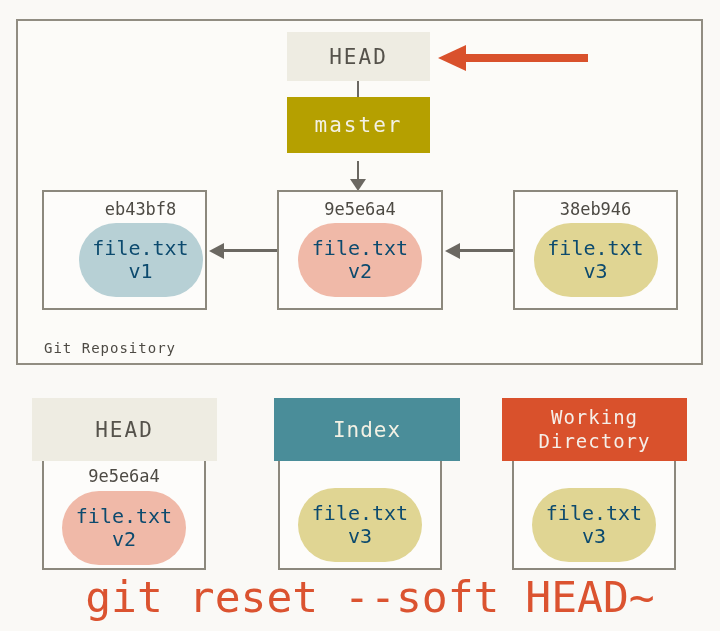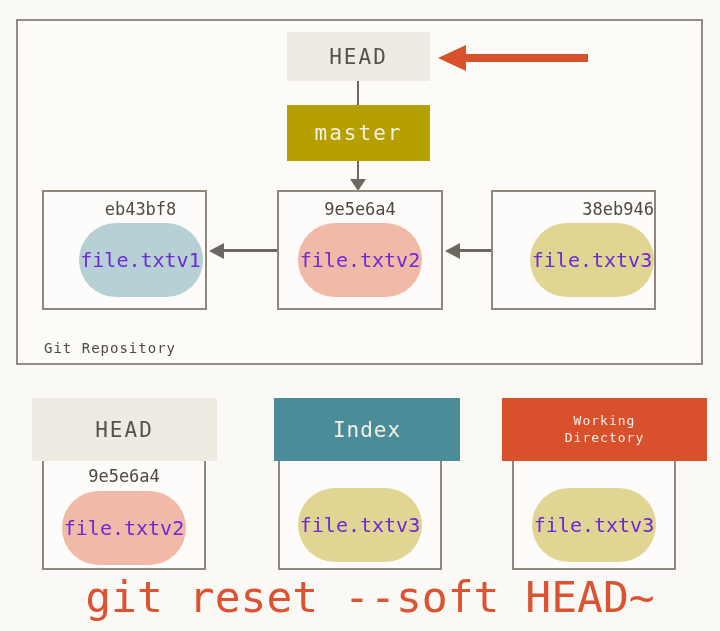--- a/index.html
+++ b/index.html
@@ -24,21 +24,21 @@
   
   .ref-box {
     position: absolute; display: flex; align-items: center; justify-content: center;
     font-size: 21px; letter-spacing: 2px;
   }
   .head-ref {
     left: 287px; top: 32px; width: 143px; height: 49px;
     background: #EEECE2; color: #55524B;
   }
   .master-ref {
-    left: 287px; top: 105px; width: 143px; height: 56px;
+    left: 287px; top: 97px; width: 143px; height: 56px;
     background: #B5A000; color: #F3F1E4;
   }
 
   
   .vline { position: absolute; background: #6B6862; width: 2px; }
   .head-master-line { left: 357px; top: 81px; height: 24px; }
   .master-commit-line { left: 357px; top: 161px; height: 19px; }
   .tri-down {
     position: absolute; left: 350px; top: 179px; width: 0; height: 0;
     border-left: 8px solid transparent; border-right: 8px solid transparent;
@@ -63,42 +63,42 @@
   }
 
   
   .commit-box {
     position: absolute; top: 190px; width: 165px; height: 120px;
     border: 2px solid #8C887D; background: #FDFCFA;
     display: flex; flex-direction: column; align-items: center;
   }
   .commit-1 { left: 42px; padding-left: 32px; }
   .commit-2 { left: 277px; width: 166px; }
-  .commit-3 { left: 491px; align-items: flex-end; }
+  .commit-3 { left: 513px; }
   .commit-hash { margin-top: 7px; font-size: 17px; color: #4D4A44; }
 
   .pill {
     width: 124px; height: 74px; border-radius: 37px;
-    display: flex; flex-direction: row; align-items: center; justify-content: center;
-    font-size: 20px; line-height: 1.15; color: #6d28d9; text-align: center;
+    display: flex; flex-direction: column; align-items: center; justify-content: center;
+    font-size: 20px; line-height: 1.15; color: #0c4a6e; text-align: center;
   }
   .commit-box .pill { margin-top: 4px; }
   .pill-blue   { background: #B7D0D5; }
   .pill-salmon { background: #F0B9A8; }
   .pill-khaki  { background: #E0D593; }
 
   
   .area-header {
     position: absolute; top: 398px; height: 63px; z-index: 2;
     display: flex; align-items: center; justify-content: center;
     font-size: 21px; text-align: center; letter-spacing: 1px;
   }
   .area-header.h-head  { left: 32px;  width: 185px; background: #EEECE2; color: #55524B; letter-spacing: 2px; }
   .area-header.h-index { left: 274px; width: 186px; background: #4A8D99; color: #F3F1E4; }
-  .area-header.h-wd    { left: 502px; width: 205px; background: #D9512C; color: #F5EFE9; font-size: 13px; line-height: 1.25; }
+  .area-header.h-wd    { left: 502px; width: 185px; background: #D9512C; color: #F5EFE9; font-size: 19px; line-height: 1.25; }
   .area-header.h-wd .wrap2 { width: 120px; }
 
   .area-box {
     position: absolute; top: 455px; width: 164px; height: 115px; z-index: 1;
     border: 2px solid #8C887D; background: #FDFCFA;
     display: flex; flex-direction: column; align-items: center;
   }
   .area-box.b-head  { left: 42px; }
   .area-box.b-index { left: 278px; }
   .area-box.b-wd    { left: 512px; }

